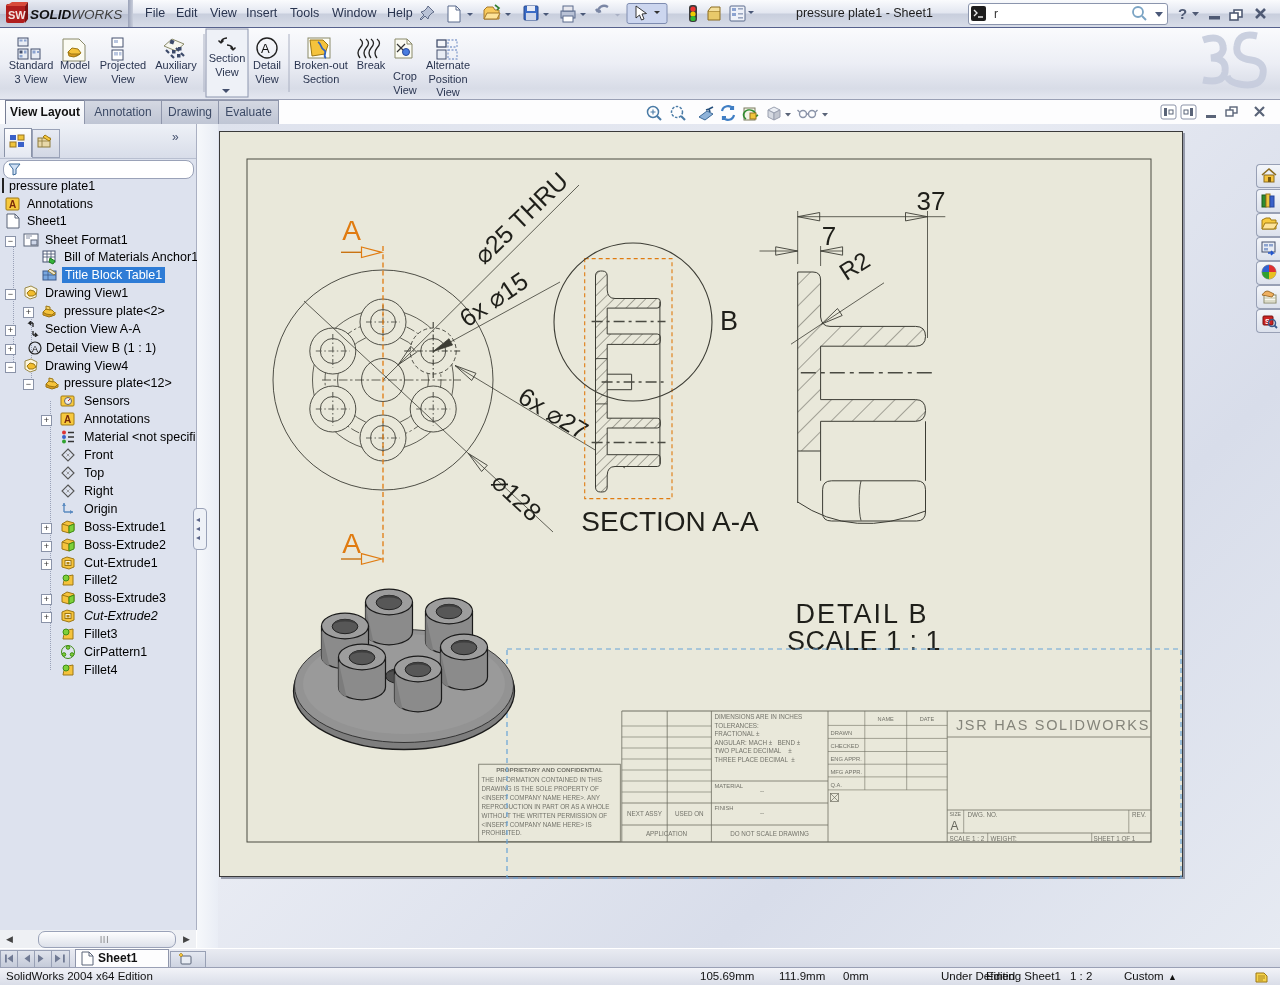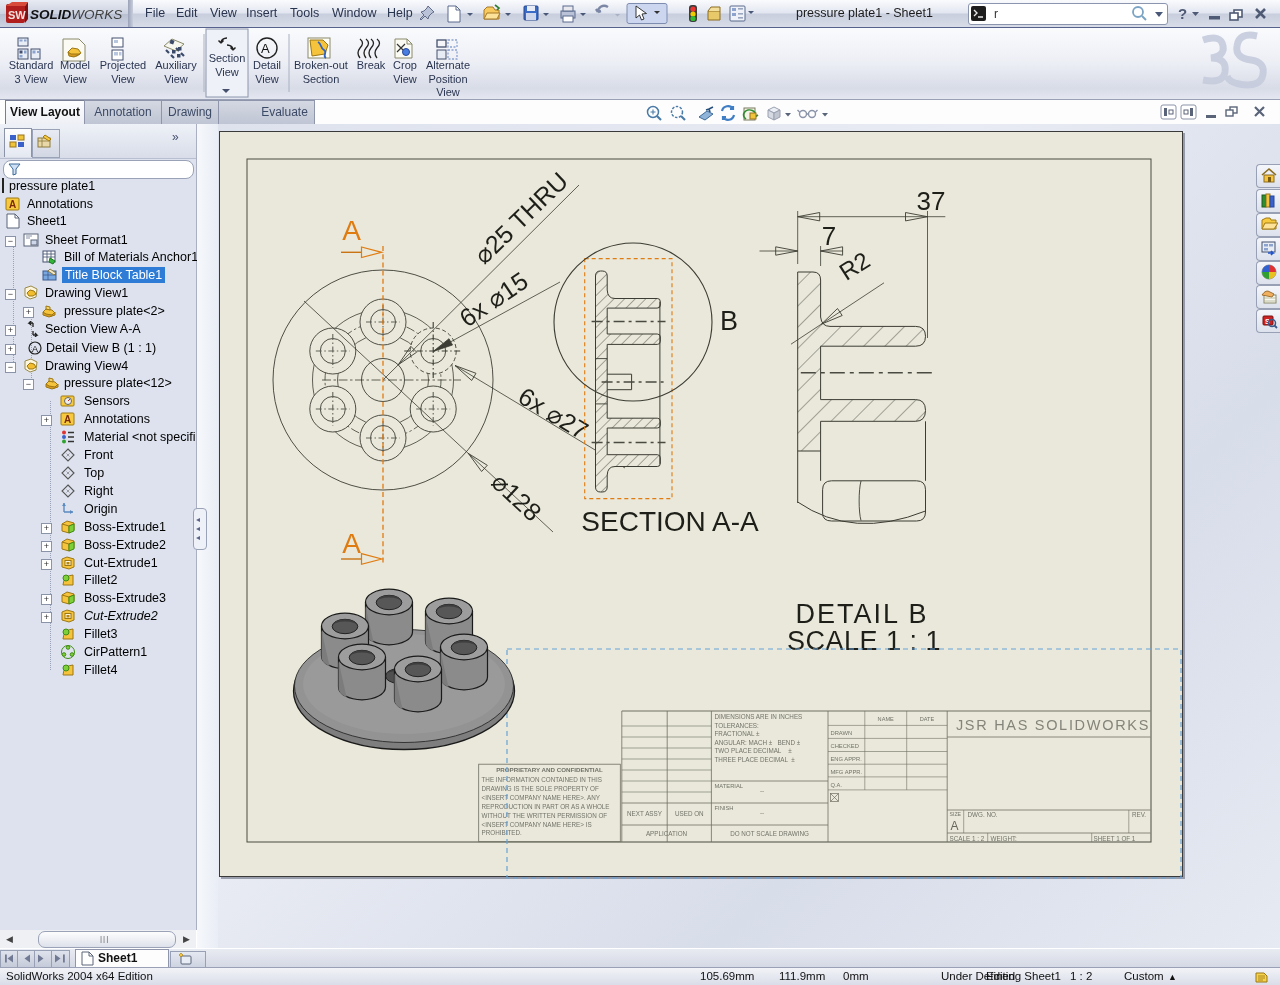--- a/index.html
+++ b/index.html
@@ -224,37 +224,37 @@
 View</div>
     <div class="cmdlabel" style="left:148px;top:31px;width:56px;">Auxiliary
 View</div>
     <div class="cmdlabel" style="left:200px;top:24px;width:54px;">Section
 View</div>
     <div class="cmdlabel" style="left:242px;top:31px;width:50px;">Detail
 View</div>
     <div class="cmdlabel" style="left:292px;top:31px;width:58px;">Broken-out
 Section</div>
     <div class="cmdlabel" style="left:348px;top:31px;width:46px;">Break</div>
-    <div class="cmdlabel" style="left:384px;top:31px;width:42px;">Crop
+    <div class="cmdlabel" style="left:384px;top:42px;width:42px;">Crop
 View</div>
     <div class="cmdlabel" style="left:422px;top:31px;width:52px;">Alternate
 Position
 View</div>
   </div>
   <svg class="abs" style="left:1185px;top:28px;z-index:2;" width="95" height="80" viewBox="0 0 95 80">
     <g fill="none" stroke="#c6ccdd" stroke-width="7" opacity="0.9">
       <path d="M18 12 q18 -6 20 6 q2 10 -12 12 q16 0 14 14 q-2 12 -22 8"></path>
       <path d="M72 8 q-18 -4 -20 10 q-2 12 14 14 q14 2 12 14 q-2 14 -24 10 q-10 -2 -12 -8"></path>
     </g>
   </svg>
   <div id="tabrow" class="abs">
     <div class="tab" id="tab-active" style="left:5px;width:78px;">View Layout</div>
     <div class="tab" style="left:84px;width:76px;">Annotation</div>
     <div class="tab" style="left:161px;width:56px;">Drawing</div>
-    <div class="tab" style="left:218px;width:59px;padding-left:36px;">Evaluate</div>
+    <div class="tab" style="left:218px;width:59px;">Evaluate</div>
     <svg class="abs" style="left:645px;top:5px;" width="185" height="18" viewBox="0 0 185 18">
       <g fill="none" stroke="#4a7ba6" stroke-width="1.5">
         <circle cx="8" cy="7" r="5.5"></circle>
           <path d="M12 11 l4 4" stroke-width="2.2"></path>
           <path d="M8 4.5 v5 M5.5 7 h5" stroke-width="1.1"></path>
         <circle cx="32" cy="7" r="5.5" stroke-dasharray="2.5 1.5"></circle>
           <path d="M36 11 l4 4" stroke-width="2.2"></path>
       </g>
       <g transform="translate(50,0)">
           <path d="M4 12 l8-6 6 3 -8 6 z" fill="#8fb3d9" stroke="#3c6a99"></path>

